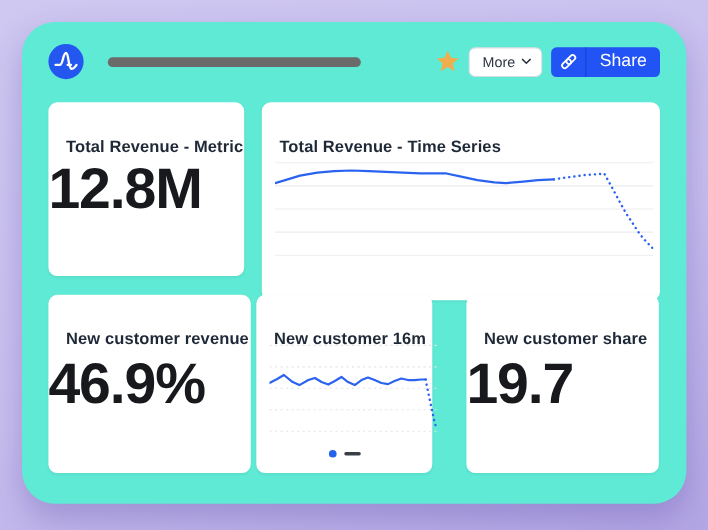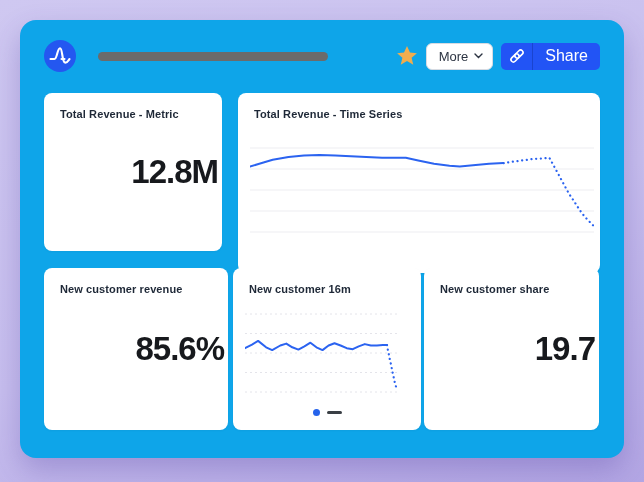--- a/index.html
+++ b/index.html
@@ -4,21 +4,21 @@
 <style>
   * { margin:0; padding:0; box-sizing:border-box; }
   html,body { width:644px; height:482px; }
   body {
     font-family:"Liberation Sans", sans-serif;
     background:linear-gradient(160deg,#cfc8f1 0%,#c7beee 55%,#b3a6e4 100%);
     position:relative; overflow:hidden;
   }
   .panel{
     position:absolute; left:20px; top:20px; width:604px; height:438px;
-    background:#0ea5e9; border-radius:16px;
+    background:#5eead4; border-radius:30px;
     box-shadow:0 12px 28px rgba(70,50,150,0.28);
   }
   
   .hdr{ position:absolute; left:24px; right:24px; top:18px; height:36px;
         display:flex; align-items:center; }
   .logo{ width:32px; height:32px; border-radius:50%; background:#2457f0;
          display:flex; align-items:center; justify-content:center; flex:0 0 auto; }
   .titlebar{ margin-left:22px; width:230px; height:9px; border-radius:5px; background:#6b6b6b; }
   .hdr-spacer{ flex:1; }
   .star{ width:22px; height:22px; margin-right:8px; display:block; }
@@ -30,29 +30,29 @@
   .btn-share{
     height:27px; background:#2254f5; border-radius:5px; display:flex; align-items:stretch;
     color:#fff; font-size:16px; cursor:pointer; overflow:hidden;
   }
   .share-ico{ width:32px; display:flex; align-items:center; justify-content:center;
               border-right:1px solid #1a44cf; }
   .share-label{ display:flex; align-items:center; padding:0 12px; }
   
   .card{ position:absolute; background:#fff; border-radius:8px;
          box-shadow:0 1px 2px rgba(30,40,80,0.05); }
-  .card-title{ position:absolute; left:16px; top:15px; font-size:11px; font-weight:700;
+  .card-title{ position:absolute; left:16px; top:32px; font-size:15px; font-weight:700;
                color:#1e2837; letter-spacing:.1px; }
   .big-num{ position:absolute; left:0; right:4px; top:50%; transform:translateY(-50%);
-            text-align:right; font-size:33px; font-weight:700; color:#17191d;
+            text-align:left; font-size:52px; font-weight:700; color:#17191d;
             letter-spacing:-1px; }
   #card-metric  { left:24px;  top:73px;  width:178px; height:158px; }
   #card-series  { left:218px; top:73px;  width:362px; height:180px; }
   #card-ncr     { left:24px;  top:248px; width:184px; height:162px; }
-  #card-nc16m   { left:213px; top:248px; width:188px; height:162px; }
+  #card-nc16m   { left:213px; top:248px; width:160px; height:162px; }
   #card-ncs     { left:404px; top:248px; width:175px; height:162px; }
   .chart-wrap1{ position:absolute; left:12px; top:45px; }
   .chart-wrap2{ position:absolute; left:12px; top:37px; }
   .carousel{ position:absolute; left:0; right:0; bottom:11px; height:14px;
              display:flex; align-items:center; justify-content:center; gap:7px; }
   .dot{ width:7px; height:7px; border-radius:50%; background:#2563eb; cursor:pointer; }
   .dash{ width:15px; height:3px; border-radius:2px; background:#3a3f45; cursor:pointer; }
 </style>
 </head>
 <body>
@@ -105,21 +105,21 @@
           <line x1="0" x2="344" y1="73.0" y2="73.0" stroke="#ededf1" stroke-width="1"></line>
           <line x1="0" x2="344" y1="94.0" y2="94.0" stroke="#ededf1" stroke-width="1"></line>
           <polyline points="0.0,28.5 9.3,25.8 22.7,21.7 38.5,19.0 54.0,17.6 69.5,17.0 85.3,17.6 100.8,18.3 116.3,19.0 132.1,19.7 147.6,19.7 155.8,19.7 168.2,22.4 184.0,25.8 199.5,27.8 209.8,28.5 225.7,27.1 239.1,25.8 253.5,25.1" fill="none" stroke="#2b63f0" stroke-width="2" stroke-linejoin="round" stroke-linecap="round"></polyline>
           <polyline points="253.5,25.1 261.8,23.8 272.4,22.4 282.8,21.0 293.1,20.4 299.3,19.7 303.4,27.1 308.6,36.6 313.7,46.1 318.9,55.6 324.4,63.8 329.6,71.9 334.7,78.7 339.9,84.1 344.0,88.2" fill="none" stroke="#2b63f0" stroke-width="2.2" stroke-dasharray="0.1 4.6" stroke-linecap="round"></polyline>
         </svg>
     </div>
   </div>
 
   <div class="card" id="card-ncr">
     <div class="card-title">New customer revenue</div>
-    <div class="big-num">85.6%</div>
+    <div class="big-num">46.9%</div>
   </div>
 
   <div class="card" id="card-nc16m">
     <div class="card-title">New customer 16m</div>
     <div class="chart-wrap2">
       <svg width="152" height="92" viewBox="0 0 152 92">
           <line x1="0" x2="152" y1="9.0" y2="9.0" stroke="#e4e4ea" stroke-width="1" stroke-dasharray="2 3"></line>
           <line x1="0" x2="152" y1="28.5" y2="28.5" stroke="#e4e4ea" stroke-width="1" stroke-dasharray="2 3"></line>
           <line x1="0" x2="152" y1="48.0" y2="48.0" stroke="#e4e4ea" stroke-width="1" stroke-dasharray="2 3"></line>
           <line x1="0" x2="152" y1="67.5" y2="67.5" stroke="#e4e4ea" stroke-width="1" stroke-dasharray="2 3"></line>

